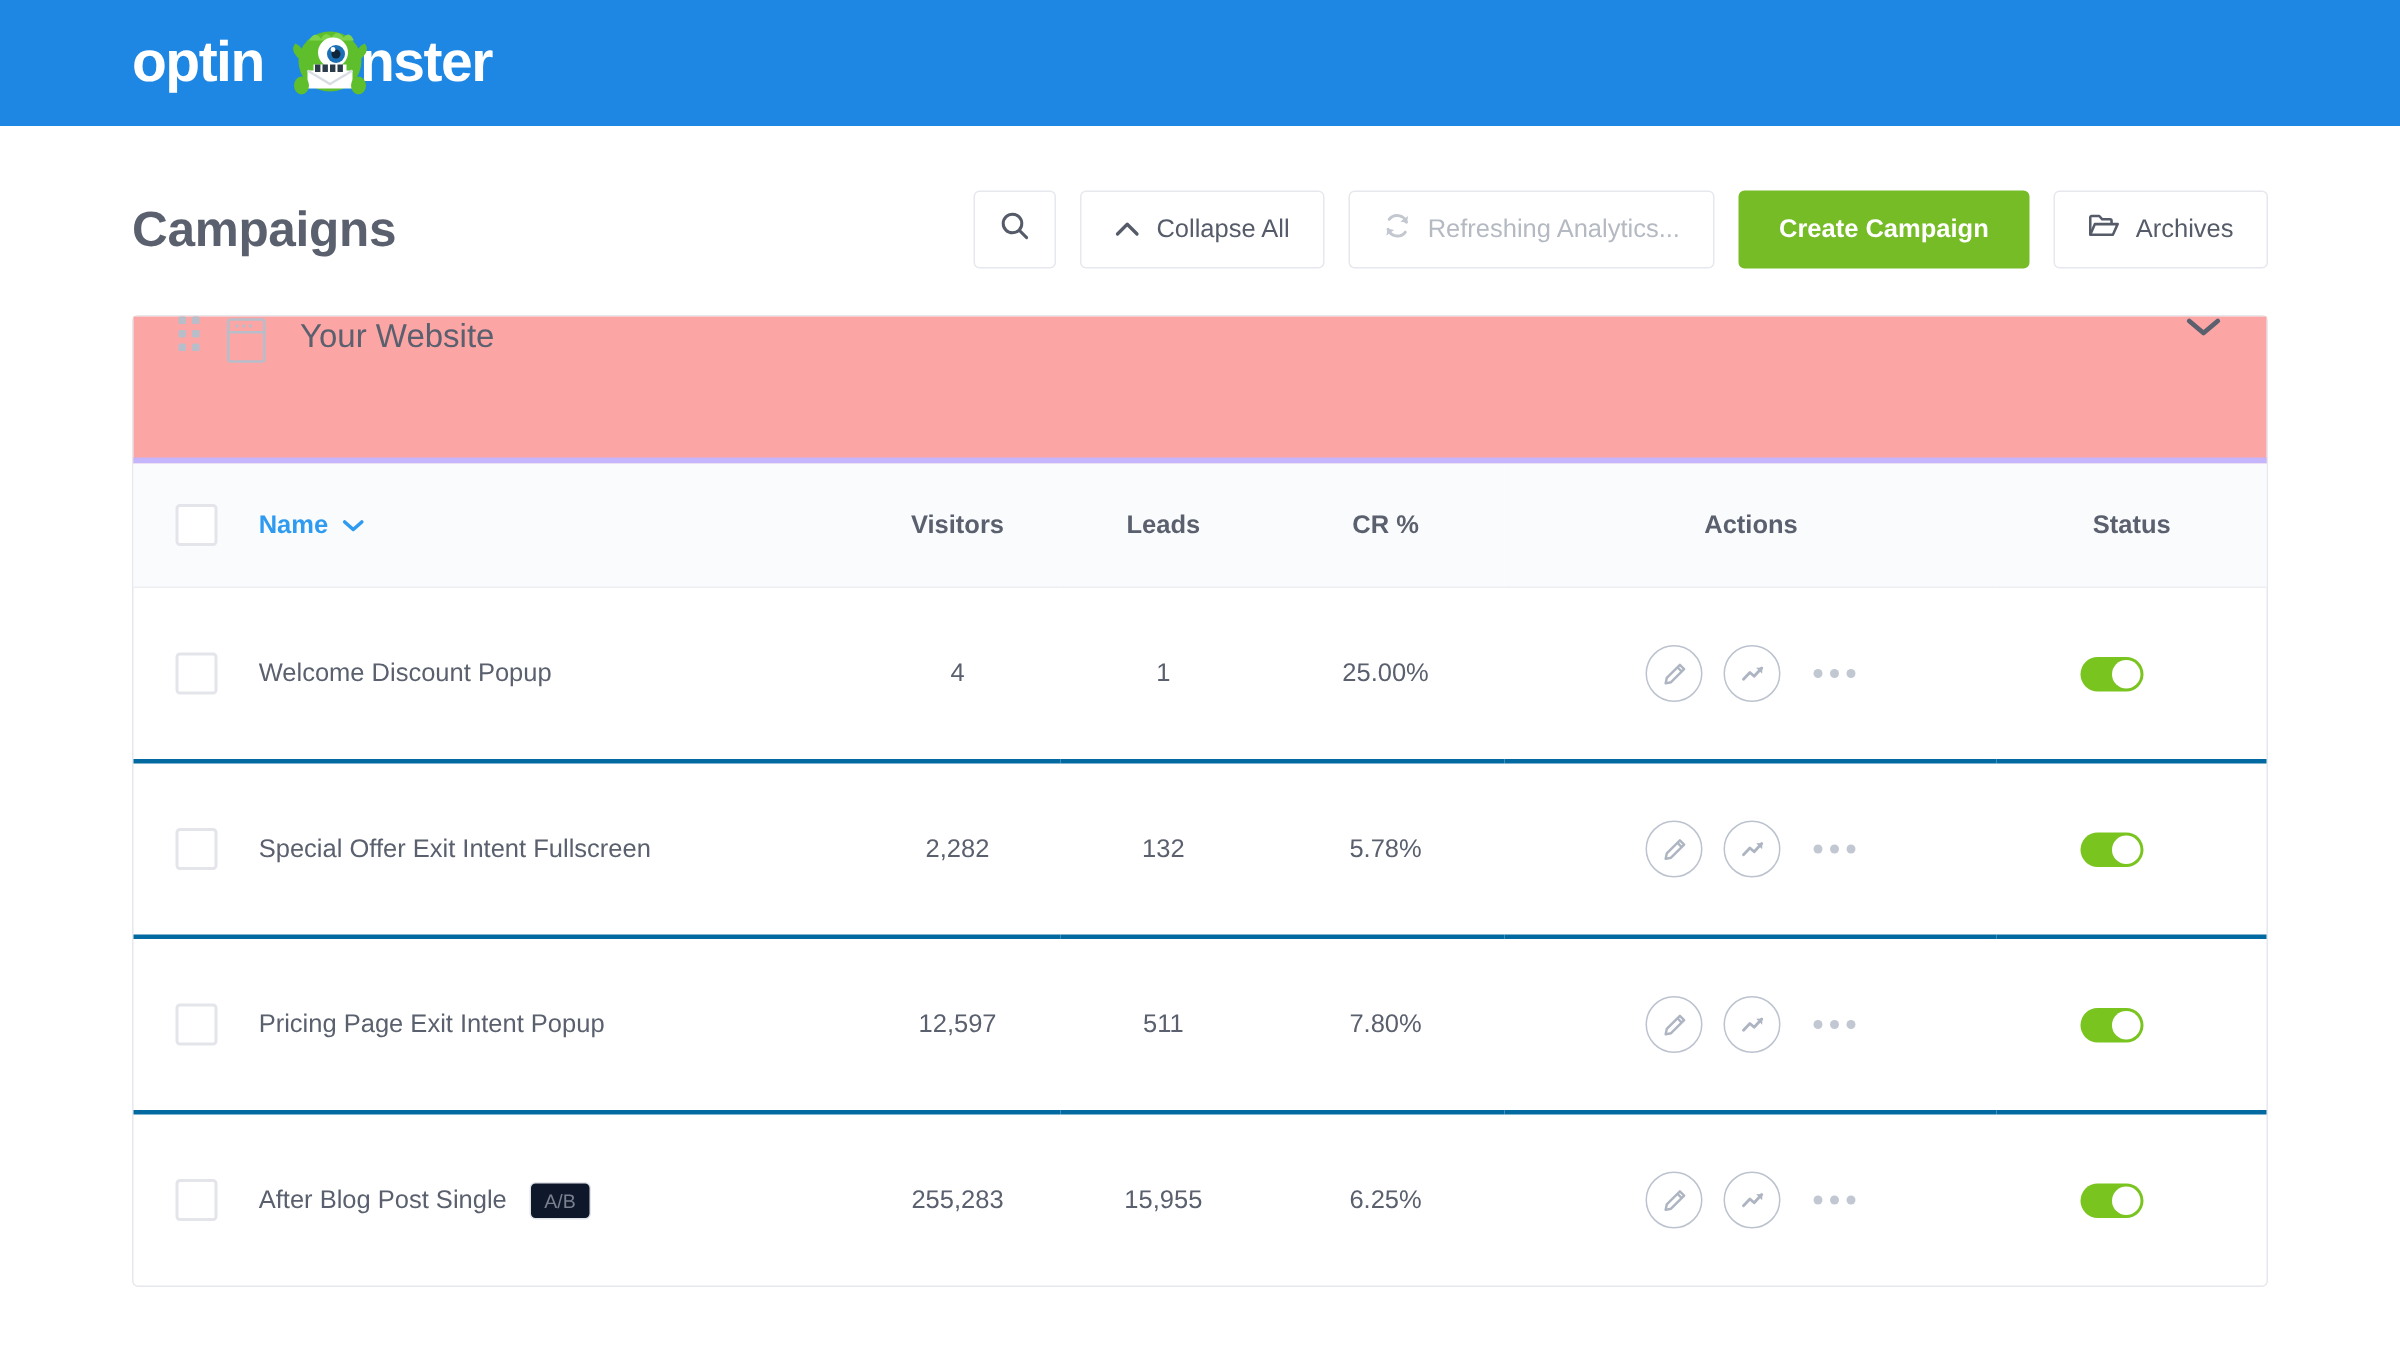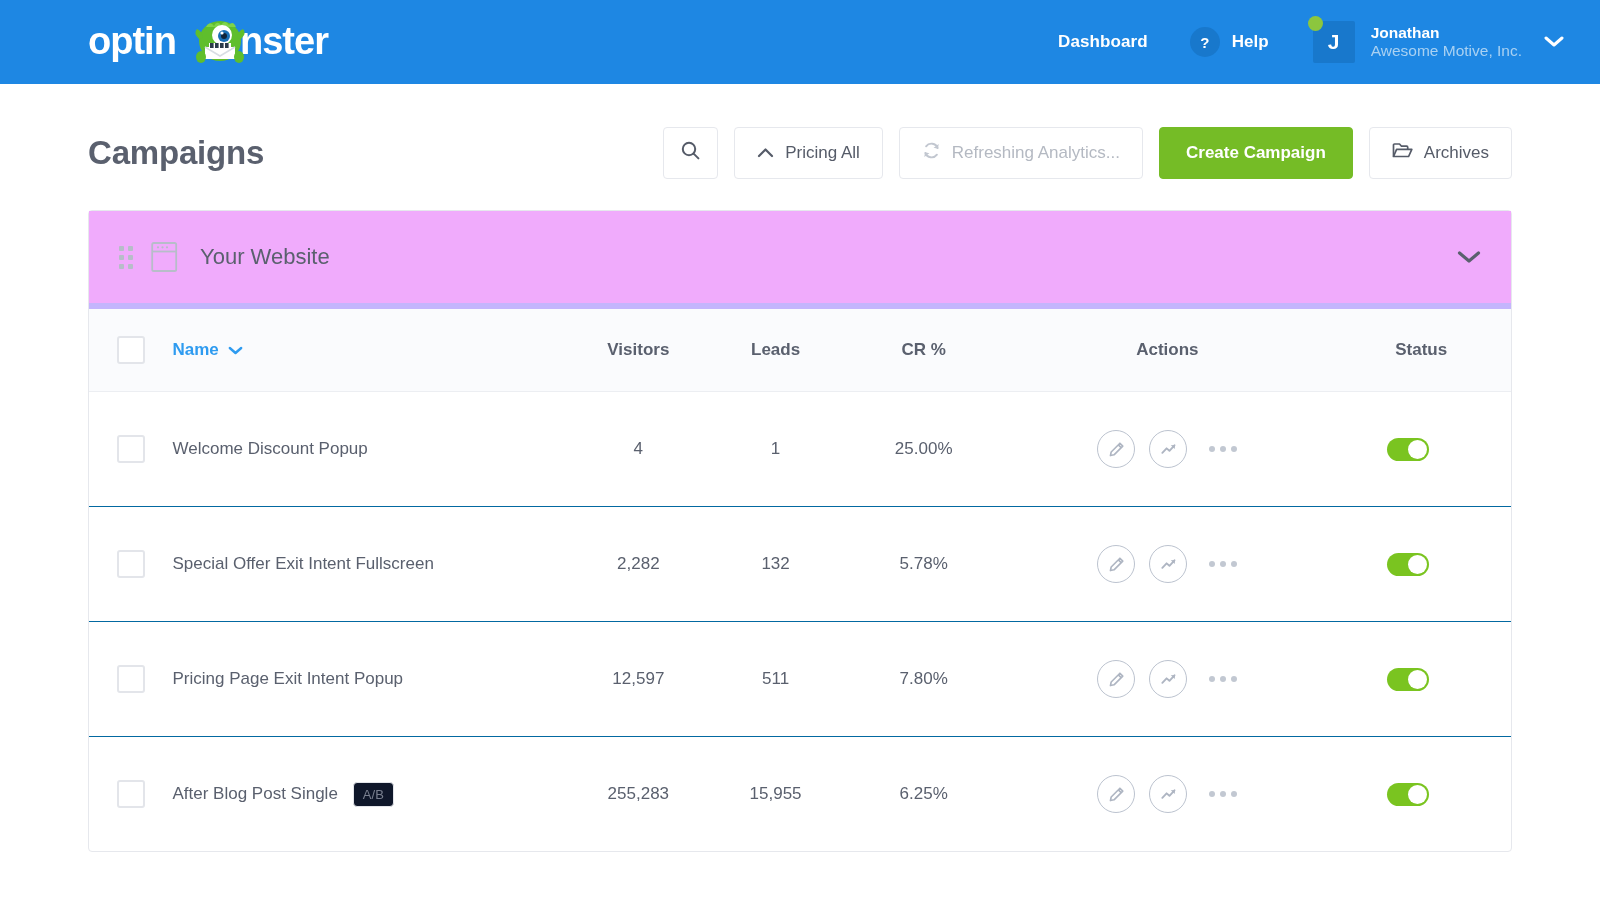--- a/index.html
+++ b/index.html
@@ -115,24 +115,24 @@
 
   
   .card {
     border: 1px solid #e6e8ed;
     border-radius: 4px;
     background: #fff;
     margin-top: 4px;
   }
   .group-head {
     height: 98px;
-    display: flex; align-items: center;
+    display: flex; 
     padding: 0 30px;
-    border-bottom: 6px solid #c4b5fd;
-    background: #f0abfc;
+    border-bottom: 4px solid #c4b5fd;
+    background: #fca5a5;
   }
   .drag-handle {
     display: grid;
     grid-template-columns: repeat(2, 5px);
     grid-template-rows: repeat(3, 5px);
     gap: 4px;
     margin-right: 18px;
     cursor: grab;
   }
   .drag-handle i { width: 5px; height: 5px; background: #b7bdc9; border-radius: 1px; display: block; }
@@ -157,21 +157,21 @@
   th.th-actions, td.td-actions { width: 330px; }
   th.th-status, td.td-status { width: 180px; padding-right: 40px; text-align: right; }
   th.th-status { text-align: center; padding-right: 0; }
 
   .sort-link {
     color: #2e9bf0;
     display: inline-flex; align-items: center; gap: 9px;
     cursor: pointer;
   }
 
-  tbody tr { border-top: 1px solid #0369a1; }
+  tbody tr { border-top: 3px solid #0369a1; }
   tbody tr:first-child { border-top: 1px solid #eceef2; }
   tbody td { padding: 38px 0; font-size: 17px; color: #5a606e; text-align: center; }
   td.td-name { text-align: left; }
 
   .checkbox {
     width: 28px; height: 28px;
     border: 2px solid #e3e5ea;
     border-radius: 3px;
     background: #fff;
     display: inline-block;
@@ -244,44 +244,20 @@
           <rect x="127" y="26" width="3.6" height="5"></rect>
           <rect x="132" y="26" width="3.6" height="5"></rect>
           <rect x="137" y="26" width="3.6" height="5"></rect>
         </g>
         <ellipse cx="113" cy="40" rx="5" ry="6" fill="#5fbe2c"></ellipse>
         <ellipse cx="151" cy="40" rx="5" ry="6" fill="#5fbe2c"></ellipse>
       </g>
     </svg>
   </div>
 
-  <div class="topbar-right">
-    <div class="nav-dashboard">Dashboard</div>
-
-    <div class="help-group">
-      <div class="help-circle">?</div>
-      <div class="help-label">Help</div>
-    </div>
-
-    <div class="user-group">
-      <div class="avatar-wrap">
-        <div class="avatar">J</div>
-        <div class="avatar-dot"></div>
-      </div>
-      <div class="user-text">
-        <div class="user-name">Jonathan</div>
-        <div class="user-org">Awesome Motive, Inc.</div>
-      </div>
-      <div class="user-caret">
-        <svg width="20" height="12" viewBox="0 0 20 12">
-            <path d="M2 2 L10 9 L18 2" fill="none" stroke="#ffffff" stroke-width="3" stroke-linecap="round" stroke-linejoin="round"></path>
-          </svg>
-      </div>
-    </div>
-  </div>
 </div>
 
 <div class="page">
 
   <div class="page-head">
     <div class="page-title">Campaigns</div>
 
     <div class="toolbar">
 
       <div class="btn btn-icon-only">
@@ -292,21 +268,21 @@
             </svg>
         </span>
       </div>
 
       <div class="btn">
         <span>
           <svg width="17" height="11" viewBox="0 0 17 11">
               <path d="M2 9 L8.5 2.5 L15 9" fill="none" stroke="#555b68" stroke-width="2.2" stroke-linecap="round" stroke-linejoin="round"></path>
             </svg>
         </span>
-        <span>Pricing All</span>
+        <span>Collapse All</span>
       </div>
 
       <div class="btn btn-disabled">
         <span>
           <svg width="19" height="19" viewBox="0 0 20 20">
             <path d="M16.5 7.5 A7 7 0 0 0 4.3 5.6" fill="none" stroke="#c2c7d0" stroke-width="2" stroke-linecap="round"></path>
             <path d="M3.5 12.5 A7 7 0 0 0 15.7 14.4" fill="none" stroke="#c2c7d0" stroke-width="2" stroke-linecap="round"></path>
             <path d="M17.6 3.2 L16.8 8.1 L12.2 7.1 Z" fill="#c2c7d0"></path>
             <path d="M2.4 16.8 L3.2 11.9 L7.8 12.9 Z" fill="#c2c7d0"></path>
           </svg>

